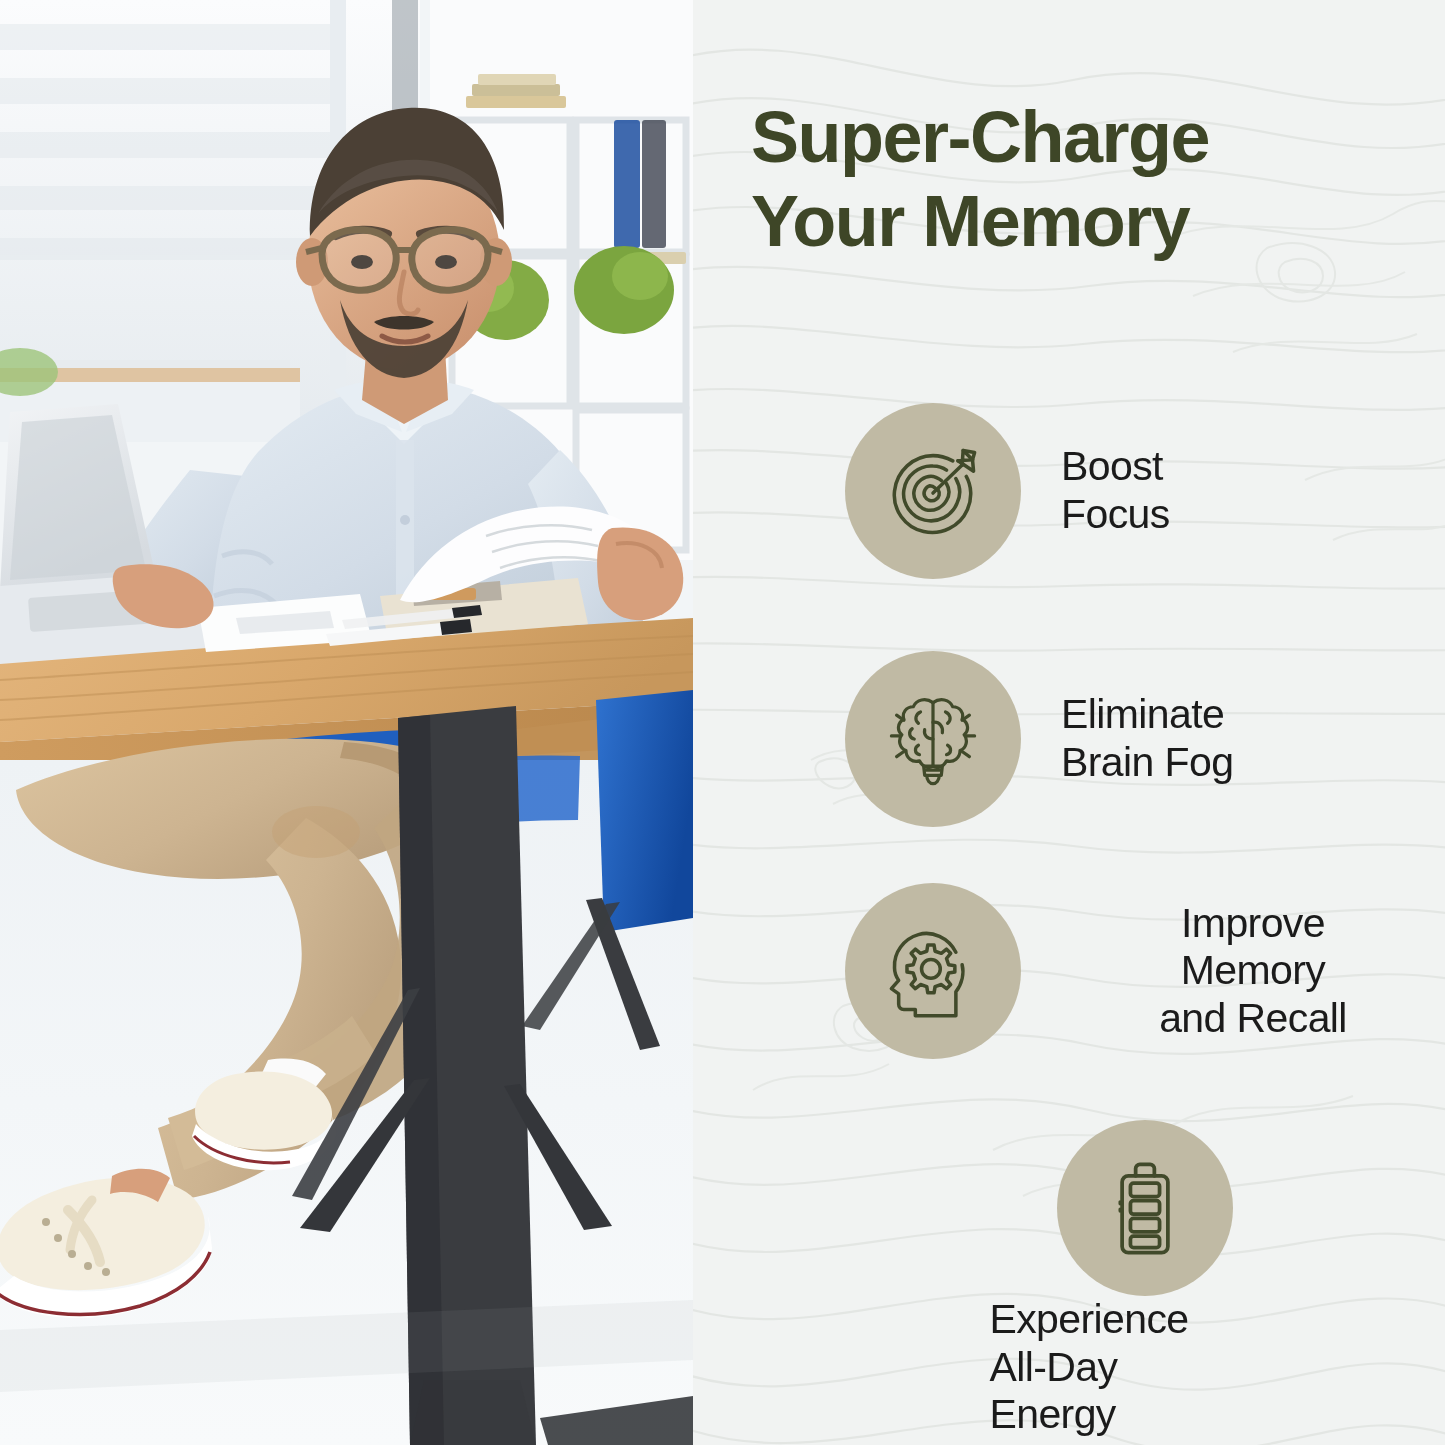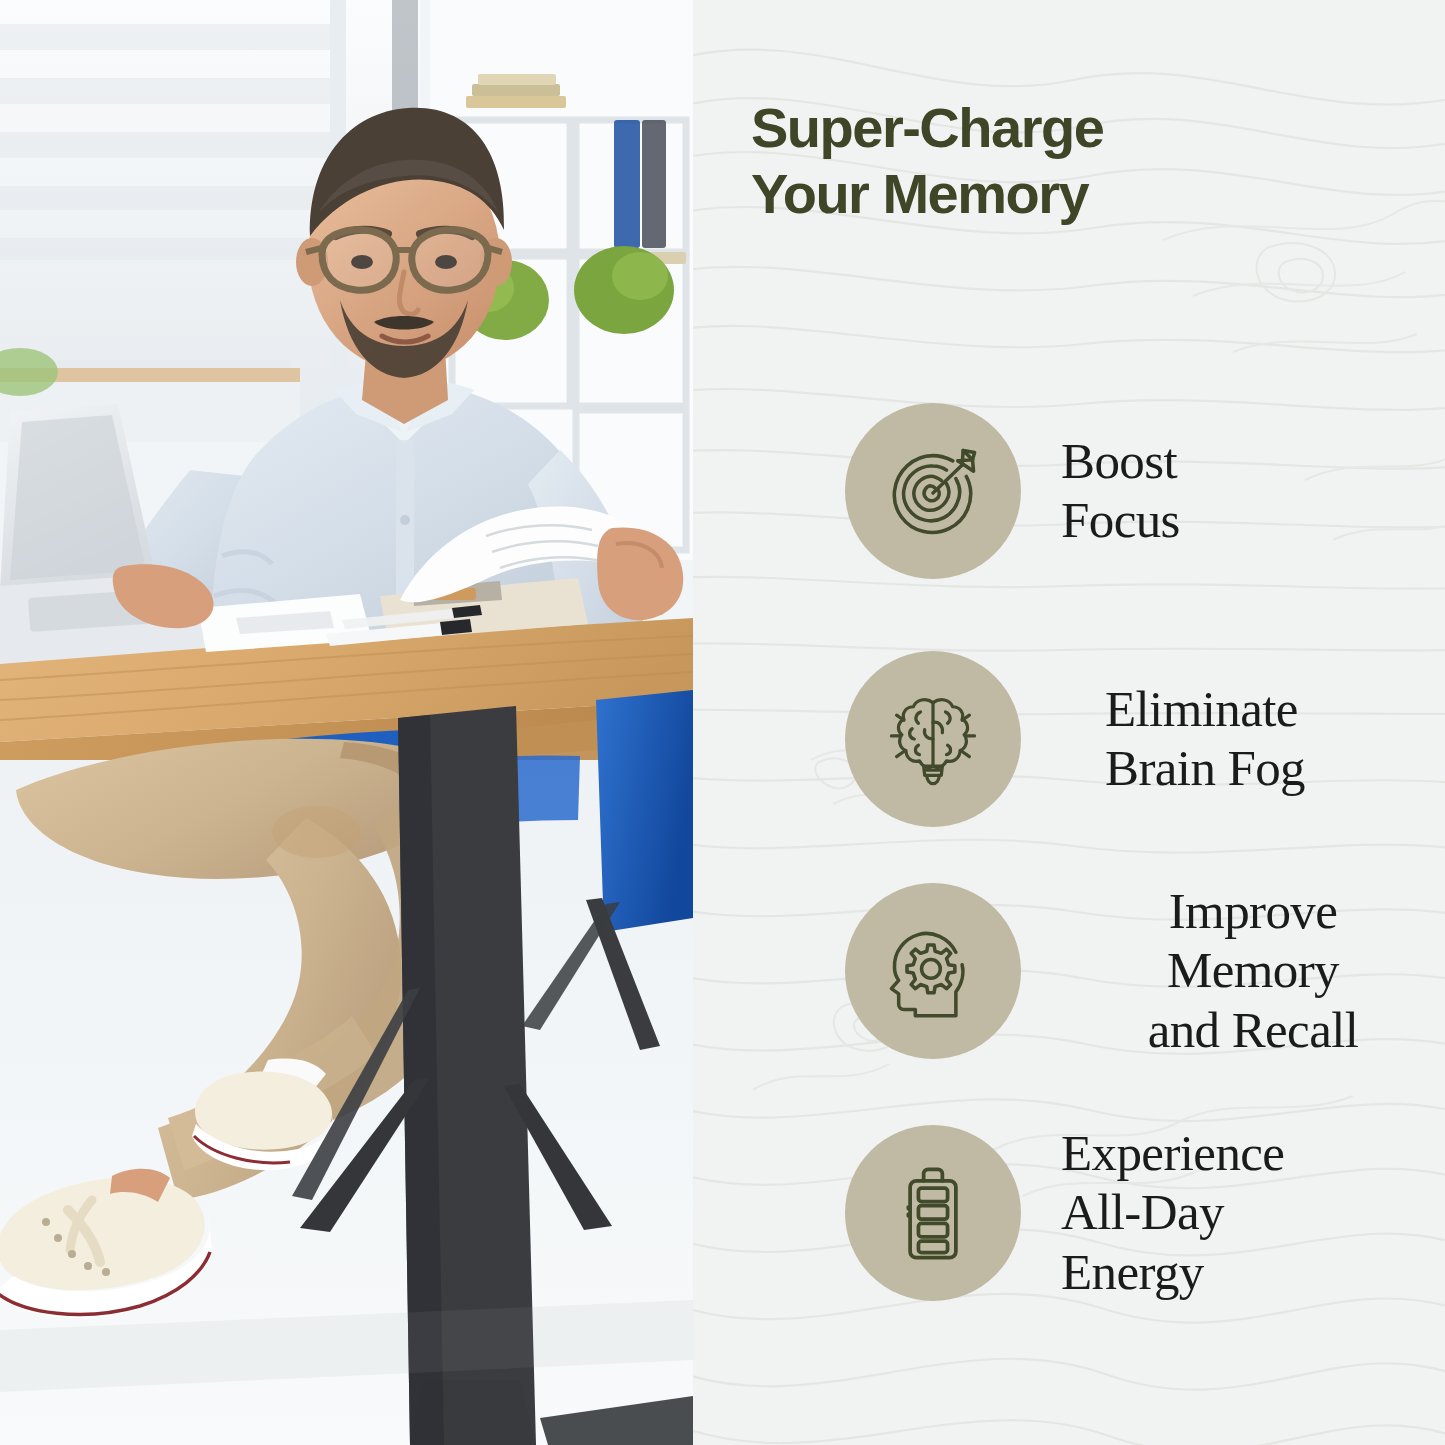--- a/index.html
+++ b/index.html
@@ -48,64 +48,64 @@
 
   .headline {
     position: absolute;
     left: 58px;
     top: 95px;
     width: 680px;
     margin: 0;
     color: #3e4627;
     font-family: "Liberation Sans", sans-serif;
     font-weight: bold;
-    font-size: 56px;
+    font-size: 72px;
     line-height: 1.17;
     letter-spacing: -1.5px;
   }
   .headline .hl-line { display: block; white-space: nowrap; }
 
   .features {
     position: absolute;
     left: 0;
     top: 398px;
     width: 752px;
   }
   .feature-row {
     position: absolute;
     left: 0;
     width: 752px;
     display: flex;
     align-items: center;
   }
   .feature-row.r0 { top: 0px;   height: 186px; }
-  .feature-row.r1 { top: 248px; height: 186px; gap: 44px; }
+  .feature-row.r1 { top: 248px; height: 186px; }
   .feature-row.r2 { top: 480px; height: 186px; text-align: center; }
-  .feature-row.r3 { top: 722px; height: 186px; }
+  .feature-row.r3 { top: 722px; height: 186px; flex-direction: column; }
 
   .icon-badge {
     flex: 0 0 auto;
     width: 176px;
     height: 176px;
     margin-left: 152px;
     border-radius: 50%;
     background: #c0baa4;
     display: flex;
     align-items: center;
     justify-content: center;
   }
   .icon-badge svg { display: block; width: 104px; height: 104px; }
 
   .feature-label {
     flex: 1 1 auto;
     margin-left: 40px;
     color: #1b1b1b;
-    font-family: Liberation Serif, serif;
+    font-family: Liberation Sans, sans-serif;
     font-weight: 400;
-    font-size: 51px;
+    font-size: 41px;
     line-height: 1.16;
     letter-spacing: -0.6px;
     white-space: pre-line;
   }
 </style>
 </head>
 <body>
 
 <div id="canvas">
 

